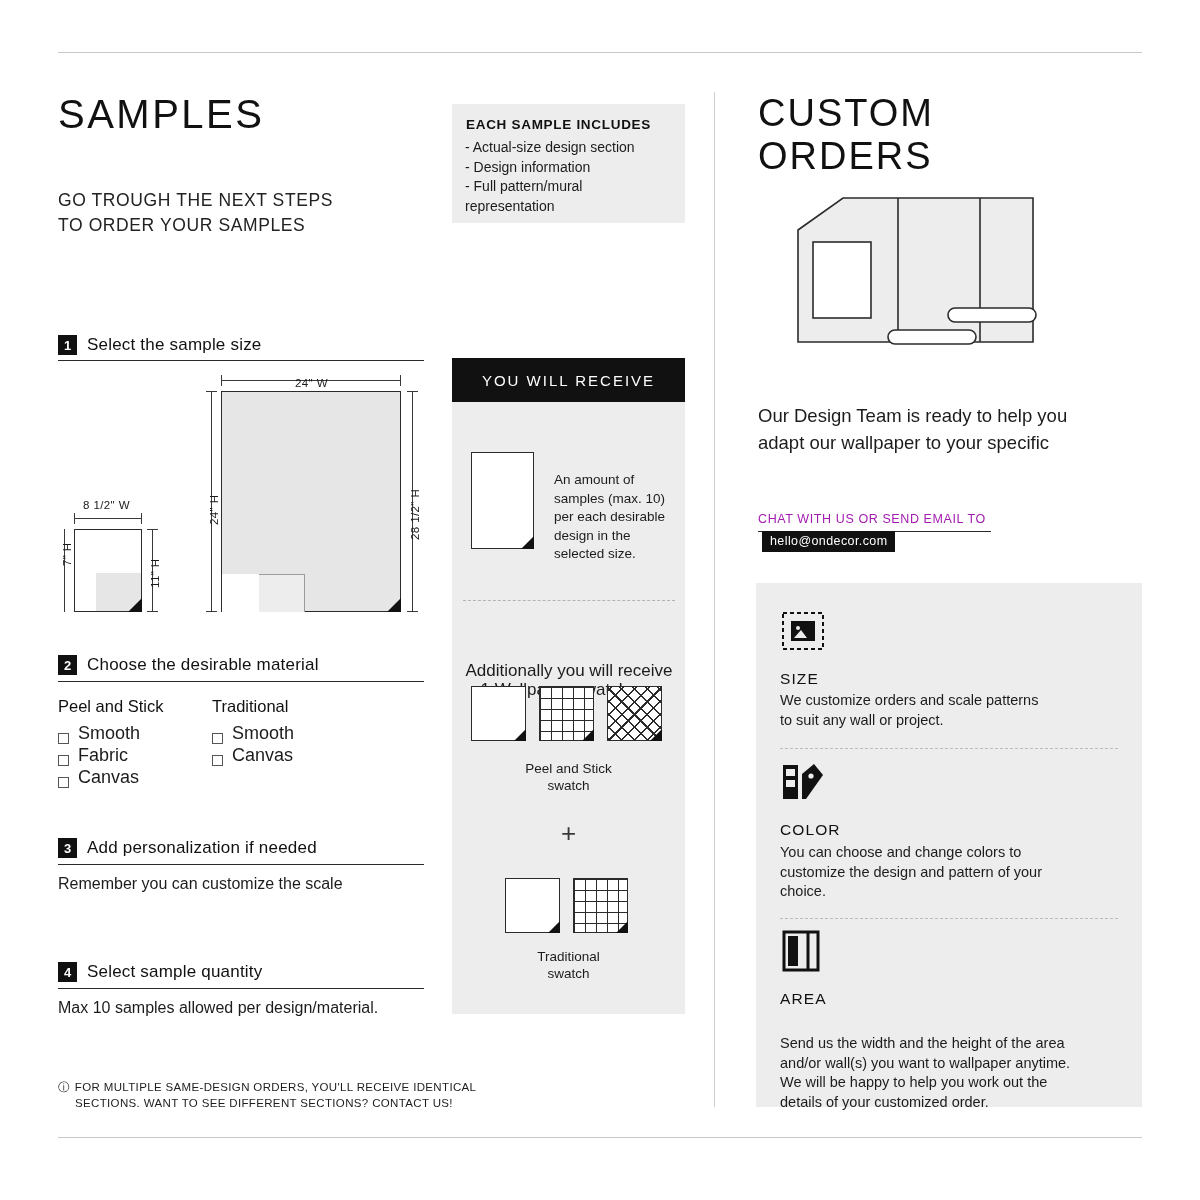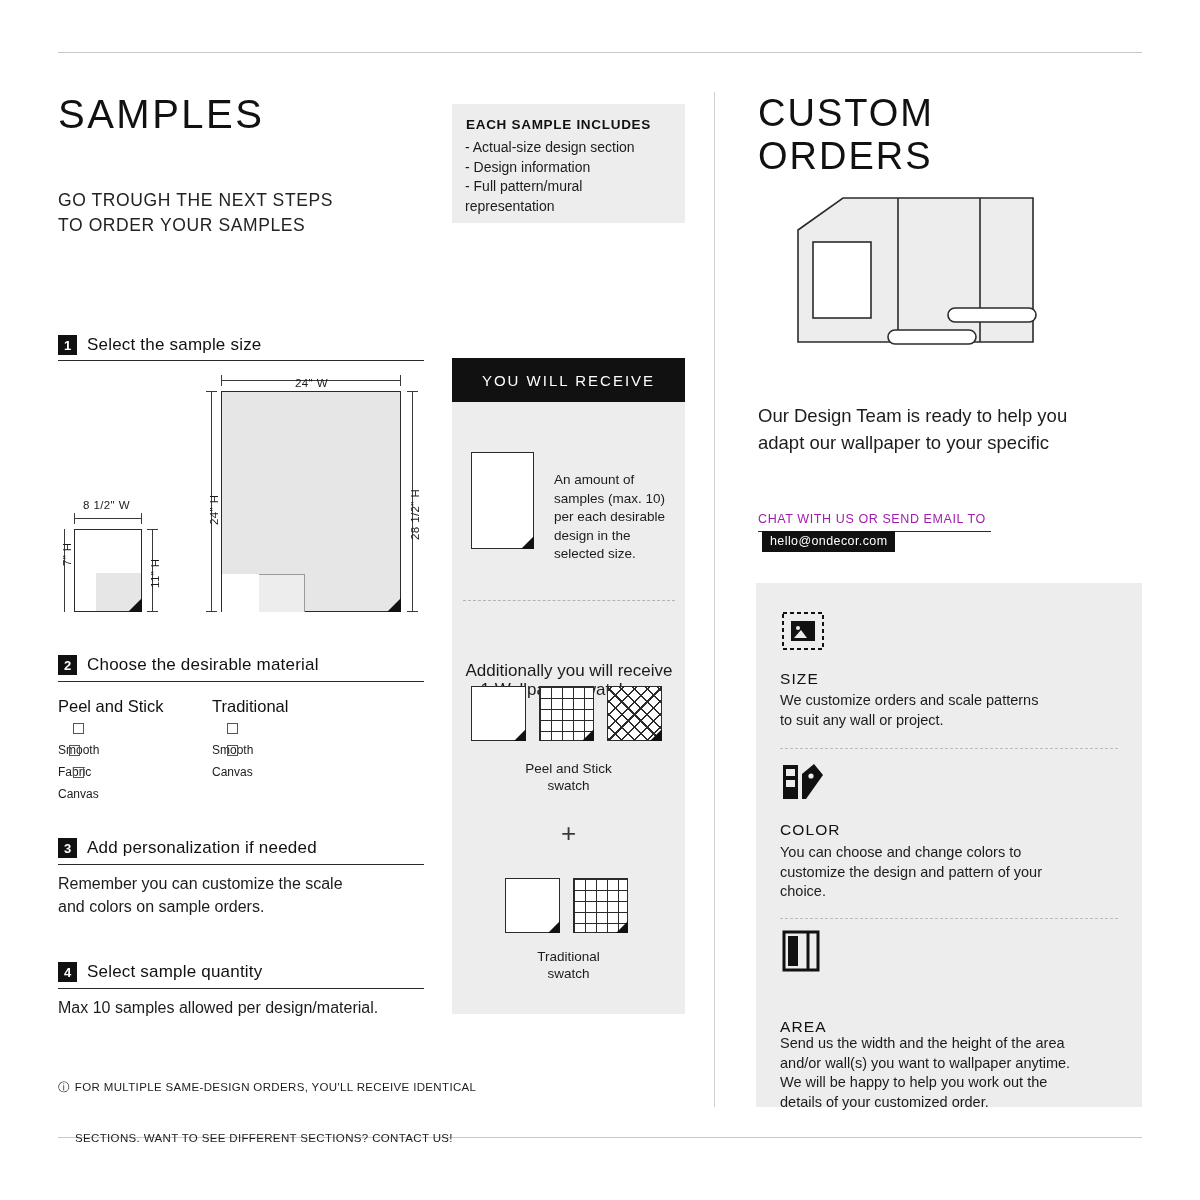--- a/index.html
+++ b/index.html
@@ -102,22 +102,22 @@
   .dim-v { transform-origin: left top; }
   .tick {
     position: absolute; background: #3a3a3a;
   }
 
   
   .mat-col-title {
     position: absolute; font-size: 16.5px; color: #111;
   }
   .checkrow {
-    position: absolute; font-size: 12px; color: #1c1c1c;
-    display: flex; align-items: center; gap: 9px; flex-direction: column;
+    position: absolute; font-size: 18px; color: #1c1c1c;
+    display: flex; align-items: flex-end; gap: 9px;
   }
   .cbox {
     width: 11px; height: 11px; border: 1px solid #555; display: inline-block;
   }
 
   .body-text {
     position: absolute; font-size: 16px; line-height: 23px; color: #1c1c1c;
   }
 
   .footnote {
@@ -315,33 +315,32 @@
     <span>Canvas</span>
   </div>
 
   <div class="step" style="left:58px; top:838px;">
     <div class="step-num">3</div>
     <div class="step-label">Add personalization if needed</div>
   </div>
   <div class="step-underline" style="left:58px; top:864px; width:366px;"></div>
   <div class="body-text" style="left:58px; top:872px; width:380px;">
     <div>Remember you can customize the scale</div>
-    <div>and colors on sample orders.</div>
   </div>
 
   <div class="step" style="left:58px; top:962px;">
     <div class="step-num">4</div>
     <div class="step-label">Select sample quantity</div>
   </div>
   <div class="step-underline" style="left:58px; top:988px; width:366px;"></div>
   <div class="body-text" style="left:58px; top:996px; width:400px;">Max 10 samples allowed per design/material.</div>
 
   <div class="footnote">
     <span class="fn-icon">ⓘ</span><span>FOR MULTIPLE SAME-DESIGN ORDERS, YOU'LL RECEIVE IDENTICAL</span>
-    <div style="padding-left:17px;margin-top:35px;">SECTIONS. WANT TO SEE DIFFERENT SECTIONS? CONTACT US!</div>
+    <div style="padding-left:17px;">SECTIONS. WANT TO SEE DIFFERENT SECTIONS? CONTACT US!</div>
   </div>
 
   <div class="receive-panel"></div>
   <div class="receive-header">YOU WILL RECEIVE</div>
 
   <div class="mini-white"></div>
   <div class="mini-corner"></div>
   <div class="receive-text">
     <div>An amount of</div>
     <div>samples (max. 10)</div>
@@ -440,21 +439,21 @@
     <div>customize the design and pattern of your</div>
     <div>choice.</div>
   </div>
   <div class="feat-sep" style="top:918px;"></div>
 
   <svg style="position:absolute; left:782px; top:930px;" width="40" height="42" viewBox="0 0 40 42">
     <rect x="2" y="2" width="34" height="38" fill="none" stroke="#111" stroke-width="3"></rect>
     <rect x="6" y="6" width="10" height="30" fill="#111"></rect>
     <line x1="26" y1="2" x2="26" y2="40" stroke="#111" stroke-width="3"></line>
   </svg>
-  <div class="feature-title" style="left:780px; top:990px;margin-top:28px;">AREA</div>
+  <div class="feature-title" style="left:780px; top:990px;">AREA</div>
   <div class="feature-text" style="left:780px; top:1012px;margin-top:22px;">
     <div>Send us the width and the height of the area</div>
     <div>and/or wall(s) you want to wallpaper anytime.</div>
     <div>We will be happy to help you work out the</div>
     <div>details of your customized order.</div>
   </div>
 
 </div>
 
 </body></html>

